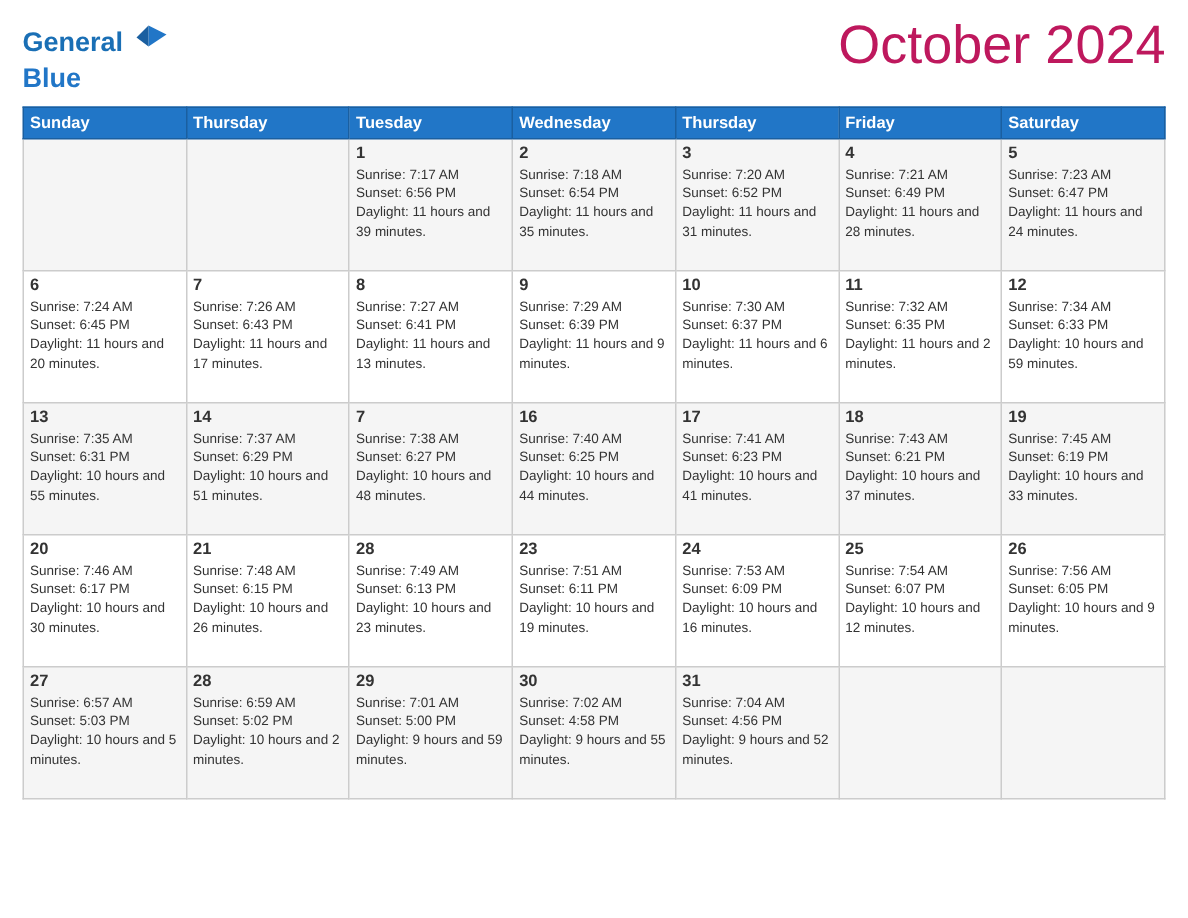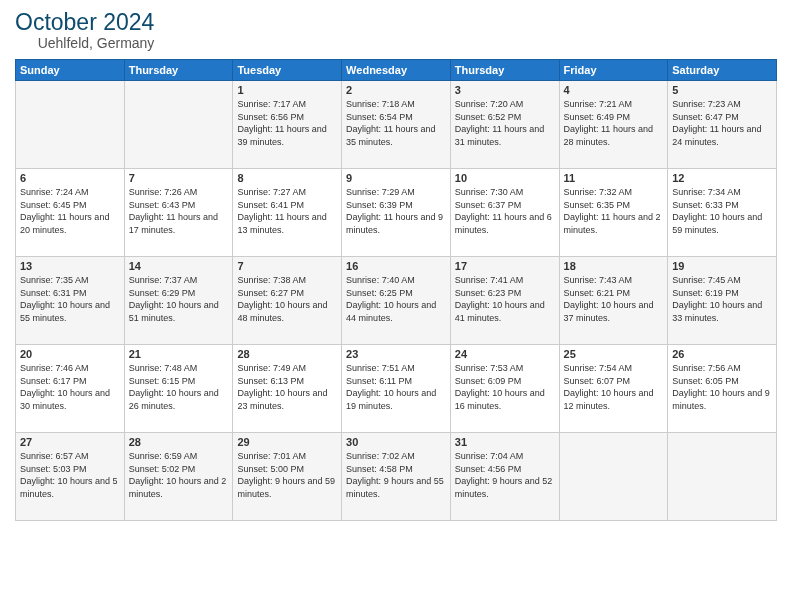--- a/index.html
+++ b/index.html
@@ -38,23 +38,23 @@
     }
     .logo-icon {
       width: 28px;
       height: 28px;
       margin-left: 3px;
     }
     .title-block {
       text-align: right;
     }
     .month-title {
-      font-size: 23px;
+      font-size: 36px;
       font-weight: 300;
-      color: #0c4a6e;
+      color: #be185d;
       line-height: 1.1;
     }
     .location {
       font-size: 14px;
       color: #555;
     }
     .calendar {
       width: 100%;
       border-collapse: collapse;
       font-size: 10px;
@@ -100,23 +100,37 @@
     }
     tr:nth-child(odd) td.empty {
       background: #f5f5f5 !important;
     }
   </style>
 </head>
 <body>
 
 <div class="page">
   <div class="header">
+    <div class="logo">
+      <div>
+        <div style="display:flex;align-items:center;">
+          <span class="logo-text">
+            <span>General</span>
+          </span>
+
+          <svg class="logo-icon" viewBox="0 0 28 28" xmlns="http://www.w3.org/2000/svg">
+            <polygon points="14,2 26,8 14,16 14,2" fill="#2176c7"></polygon>
+            <polygon points="14,2 14,16 6,10 14,2" fill="#1a5fa0"></polygon>
+          </svg>
+        </div>
+        <div class="logo-text" style="color:#2176c7;font-size:18px;font-weight:bold;">Blue</div>
+      </div>
+    </div>
     <div class="title-block">
       <div class="month-title">October 2024</div>
-      <div class="location">Uehlfeld, Germany</div>
     </div>
   </div>
 
   <table class="calendar">
     <thead>
       <tr>
       <th>Sunday</th>
           <th>Thursday</th>
           <th>Tuesday</th>
           <th>Wednesday</th>

